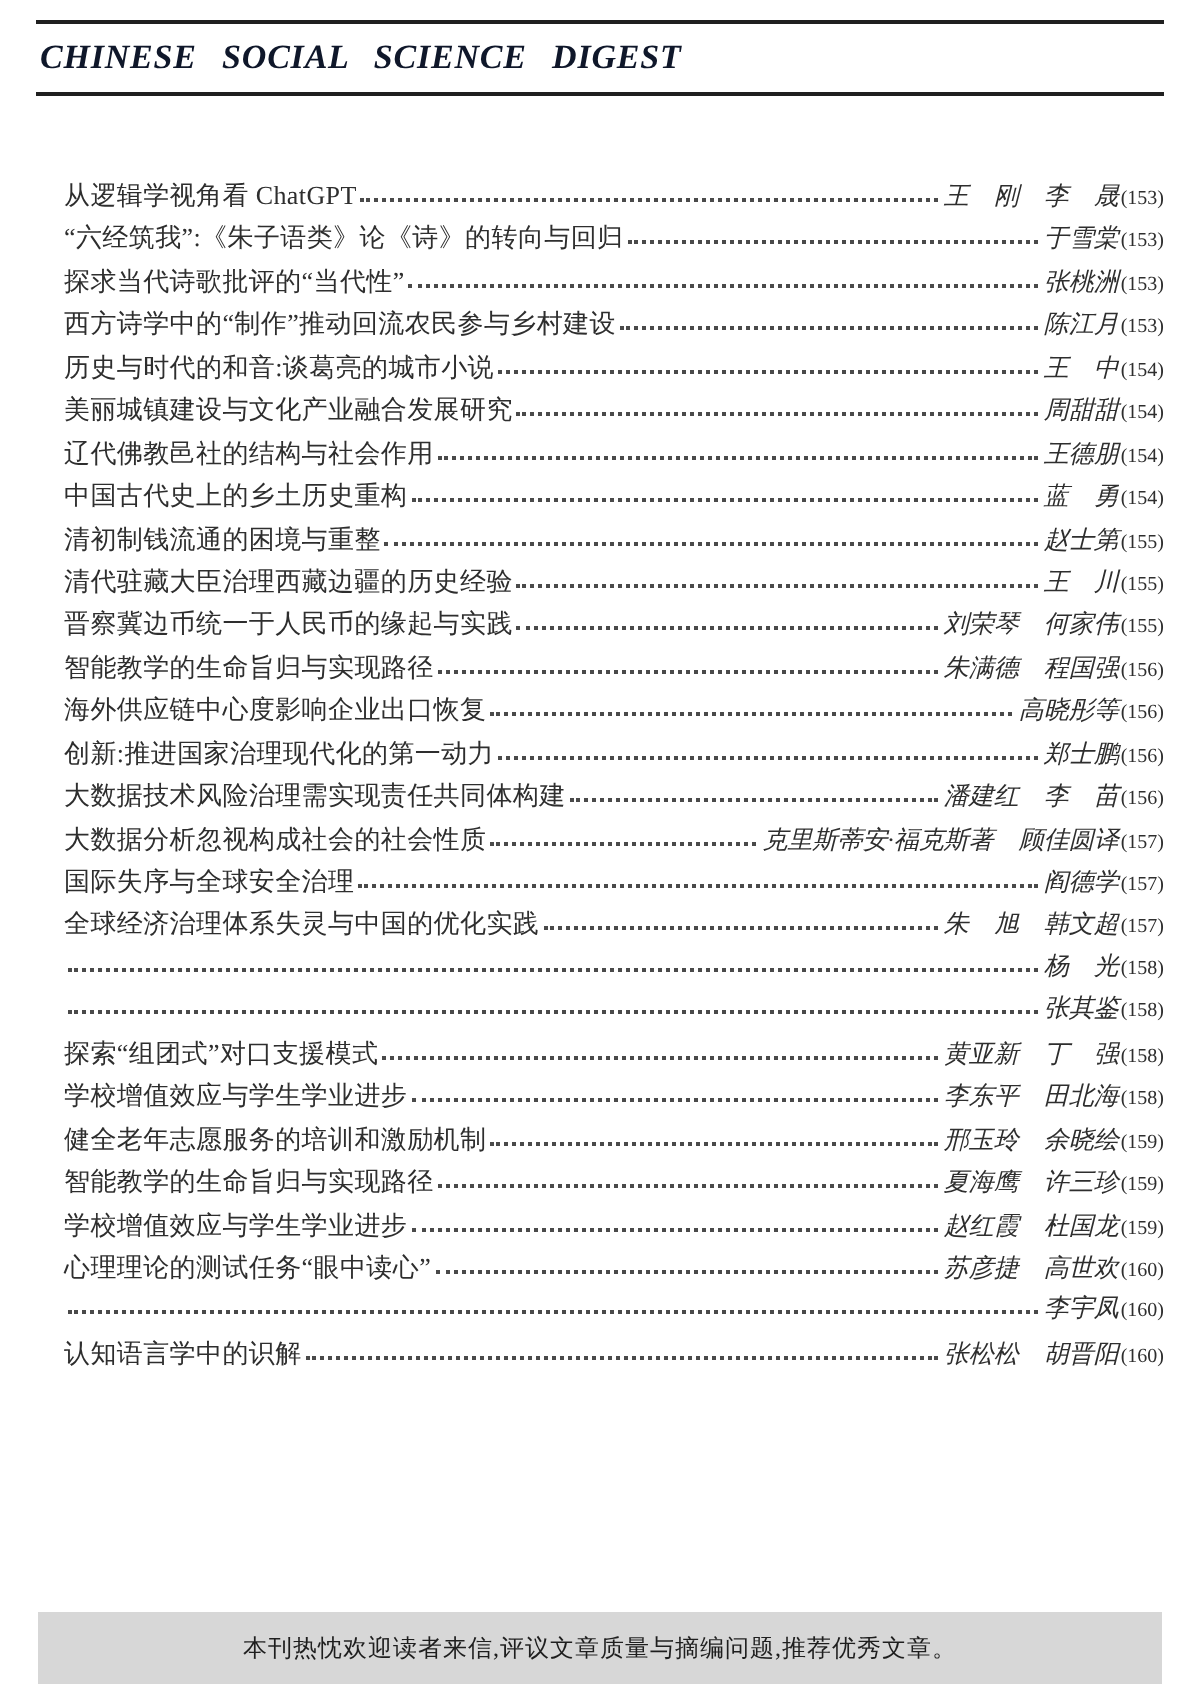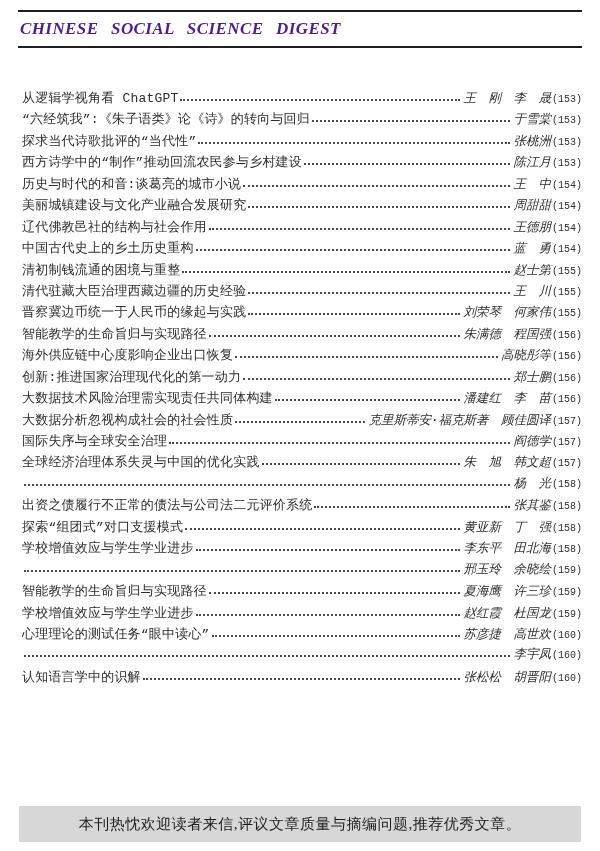--- a/index.html
+++ b/index.html
@@ -15,26 +15,25 @@
   
   .masthead{padding:10px 18px 0 18px;}
   .rule{height:2px;background:#1f1f1f;}
   .journal-title{
     margin:7px 0 7px 2px;
     font-size:17px;
     font-style:italic;
     font-weight:bold;
     letter-spacing:0.4px;
     word-spacing:8px;
-    color:#4c1d95;
+    color:#0f172a;
   }
   
   .toc{
-    margin:41px 18px 0 22px;
-    font-family:Liberation Mono, monospace;
+    margin:41px 18px 0 32px;
   }
   .toc-row{
     display:flex;
     align-items:baseline;
     height:21.45px;
     font-size:13px;
     white-space:nowrap;
   }
   .toc-title{
     flex:0 0 auto;
@@ -60,21 +59,21 @@
   }
   
   .footer-notice{
     position:absolute;
     left:19px;right:19px;
     top:806px;height:36px;
     background:#d7d7d7;
     display:flex;
     align-items:center;
     justify-content:center;
-    font-size:15px;
+    font-size:12px;
     color:#1e1e1e;
     letter-spacing:0.5px;
   }
 </style>
 </head>
 <body>
 
 <div class="page">
 
   <div class="masthead">
@@ -210,41 +209,41 @@
       <span class="toc-page">(157)</span>
     </div>
 
     <div class="toc-row">
       <span class="dot-leader"></span>
       <span class="toc-authors">杨　光</span>
       <span class="toc-page">(158)</span>
     </div>
 
     <div class="toc-row">
-      <span class="toc-title">出资之债履行不正常的债法与公司法二元评价系统</span>
       <span class="dot-leader"></span>
       <span class="toc-authors">张其鉴</span>
       <span class="toc-page">(158)</span>
     </div>
 
     <div class="toc-row">
       <span class="toc-title">探索“组团式”对口支援模式</span>
       <span class="dot-leader"></span>
       <span class="toc-authors">黄亚新　丁　强</span>
       <span class="toc-page">(158)</span>
     </div>
 
     <div class="toc-row">
       <span class="toc-title">学校增值效应与学生学业进步</span>
       <span class="dot-leader"></span>
       <span class="toc-authors">李东平　田北海</span>
       <span class="toc-page">(158)</span>
     </div>
 
     <div class="toc-row">
+      <span class="toc-title">健全老年志愿服务的培训和激励机制</span>
       <span class="dot-leader"></span>
       <span class="toc-authors">邢玉玲　余晓绘</span>
       <span class="toc-page">(159)</span>
     </div>
 
     <div class="toc-row">
       <span class="toc-title">智能教学的生命旨归与实现路径</span>
       <span class="dot-leader"></span>
       <span class="toc-authors">夏海鹰　许三珍</span>
       <span class="toc-page">(159)</span>

